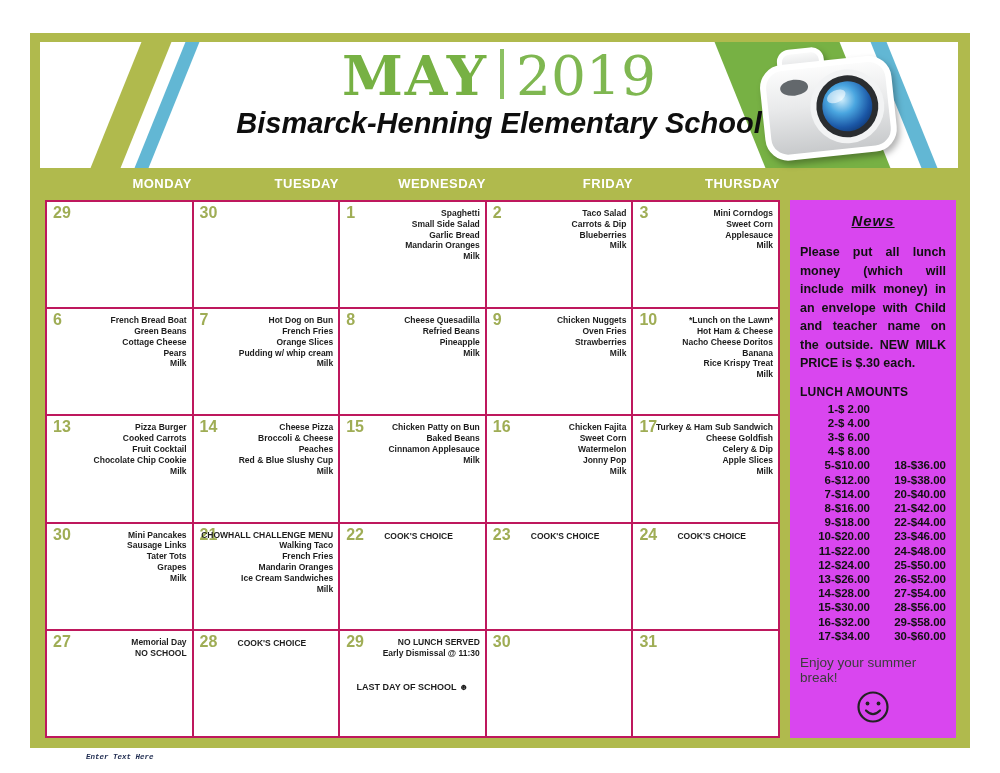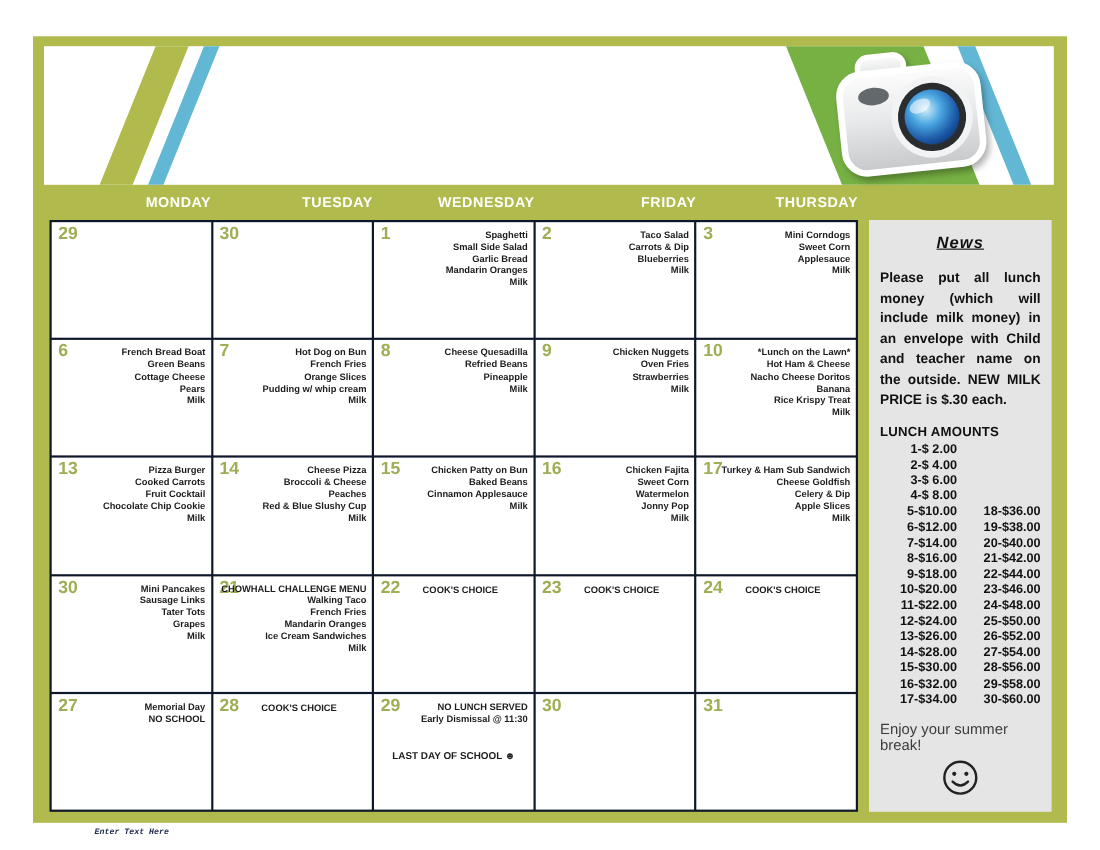--- a/index.html
+++ b/index.html
@@ -24,31 +24,31 @@
   .year { font-family:"DejaVu Serif", serif; font-size:55px; color:#7fb751; }
   .school { margin-top:5px; font-size:29px; font-weight:bold; font-style:italic; color:#0e0e0e; line-height:1; }
 
   .camera { position:absolute; left:752px; top:42px; z-index:5; filter:drop-shadow(3px 4px 3px rgba(0,0,0,0.3)); }
 
   
   .weekrow { position:absolute; left:45px; top:172px; width:735px; height:24px; display:grid; grid-template-columns:repeat(5,1fr); }
   .wd { color:#fff; font-weight:bold; font-size:13px; letter-spacing:0.5px; text-align:right; line-height:24px; }
 
   
-  .grid { position:absolute; left:45px; top:200px; width:735px; height:538px; background:#0f172a;
+  .grid { position:absolute; left:45px; top:200px; width:735px; height:538px; background:#be185d;
           display:grid; grid-template-columns:repeat(5,1fr); grid-template-rows:repeat(5,1fr); gap:2px; padding:2px; }
   .cell { background:#fff; position:relative; overflow:hidden; }
   .daynum { position:absolute; top:2px; left:6px; font-size:16px; font-weight:bold; color:#9fad55; }
   .cellbody { position:relative; z-index:1; padding:6px 5px 0 4px; text-align:right; }
   .cellbody.cook { text-align:left; padding-left:44px; padding-top:7px; }
   .mline { font-size:8.5px; font-weight:bold; color:#1d1d1d; line-height:10.8px; white-space:nowrap; }
   .cellfooter { position:relative; z-index:1; margin-top:24px; text-align:center; font-size:9px; font-weight:bold; color:#1d1d1d; }
 
   
-  .sidebar { position:absolute; left:790px; top:200px; width:166px; height:538px; background:#e5e5e5; padding:12px 10px 0; }
+  .sidebar { position:absolute; left:790px; top:200px; width:166px; height:538px; background:#d946ef; padding:12px 10px 0; }
   .news-title { text-align:center; font-size:15px; font-weight:bold; font-style:italic; text-decoration:underline; letter-spacing:1px; color:#111; }
   .news-body { margin-top:14px; font-size:12.5px; font-weight:bold; text-align:justify; line-height:18.5px; color:#111; }
   .lunch-title { margin-top:12px; font-size:12px; font-weight:bold; letter-spacing:0.2px; color:#111; }
   .pricecols { display:flex; justify-content:space-between; margin-top:3px; align-items:flex-end; }
   .pcol { display:flex; flex-direction:column; }
   .pcol-left  { width:70px; }
   .pcol-right { width:76px; }
   .price { font-size:11.5px; font-weight:bold; line-height:14.2px; text-align:right; white-space:nowrap; color:#111; }
   .closing { margin-top:12px; font-size:13.5px; color:#3c3c3c; }
   .smiley { display:block; margin:5px auto 0; }
@@ -61,20 +61,26 @@
 <div id="page">
 
   <div class="frame"></div>
 
   <div class="band">
     <div class="stripe s-olive-left"></div>
     <div class="stripe s-blue-left"></div>
     <div class="stripe s-green-right"></div>
     <div class="stripe s-blue-right"></div>
 
+    <div class="title-wrap">
+      <div class="title-row">
+        <span class="may">MAY</span><span class="divider"></span><span class="year">2019</span>
+      </div>
+      <div class="school">Bismarck-Henning Elementary School</div>
+    </div>
   </div>
 
   <svg class="camera" width="158" height="124" viewBox="0 0 158 124">
     <defs>
       <linearGradient id="camBody" x1="0" y1="0" x2="0" y2="1">
         <stop offset="0" stop-color="#fdfdfd"></stop>
           <stop offset="0.45" stop-color="#e9eaeb"></stop>
           <stop offset="1" stop-color="#c6c8ca"></stop>
       </linearGradient>
       <radialGradient id="camLens" cx="0.4" cy="0.35" r="0.8">

